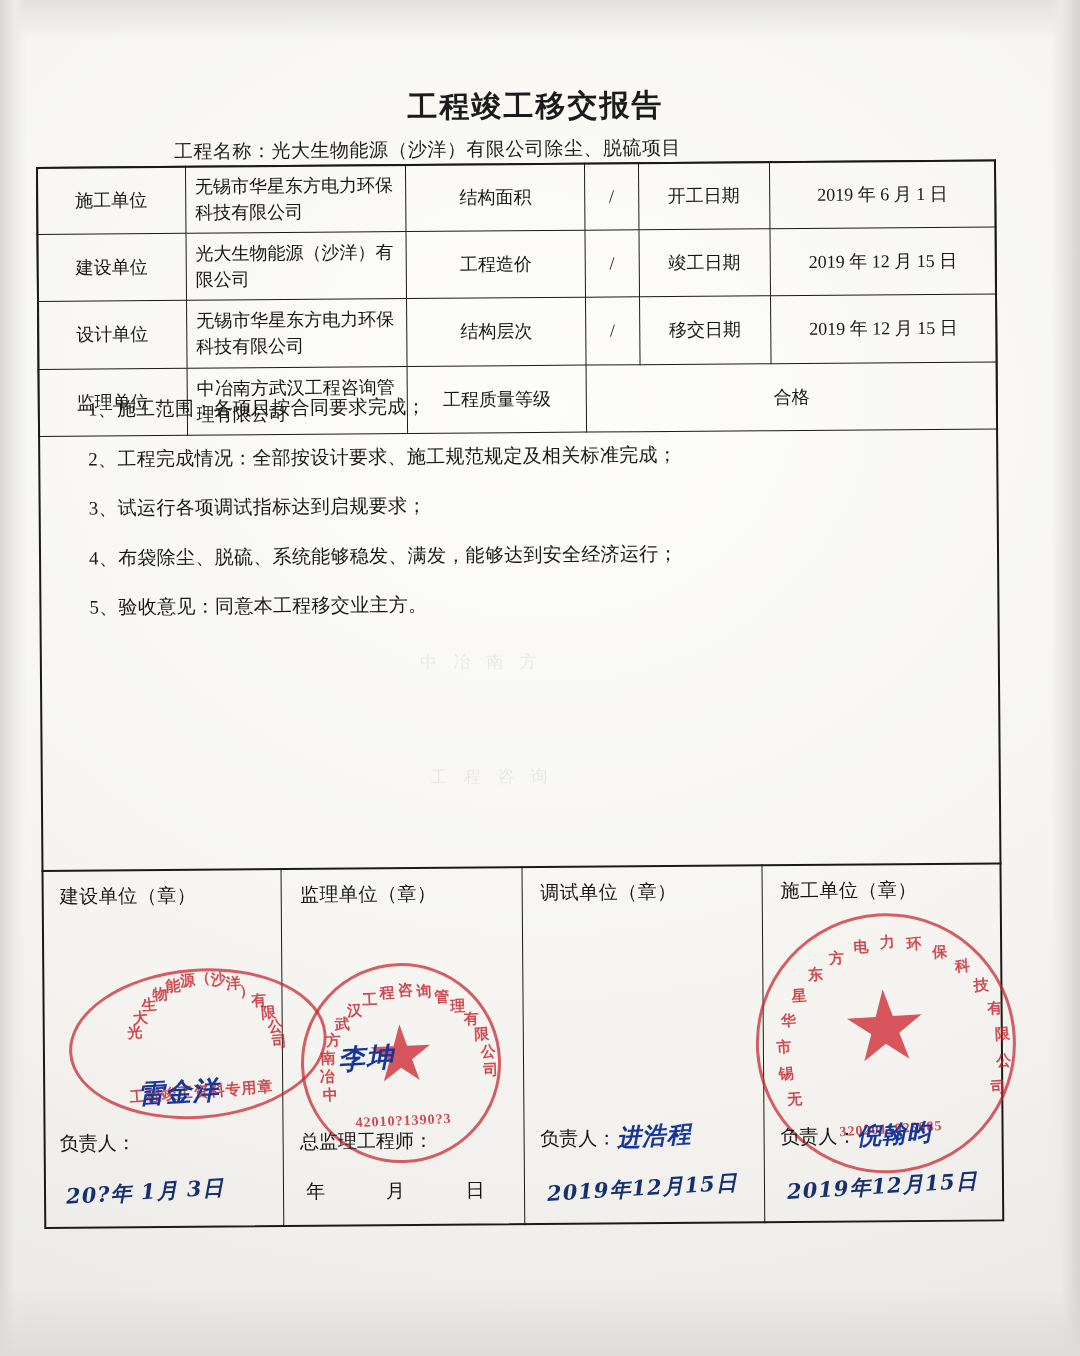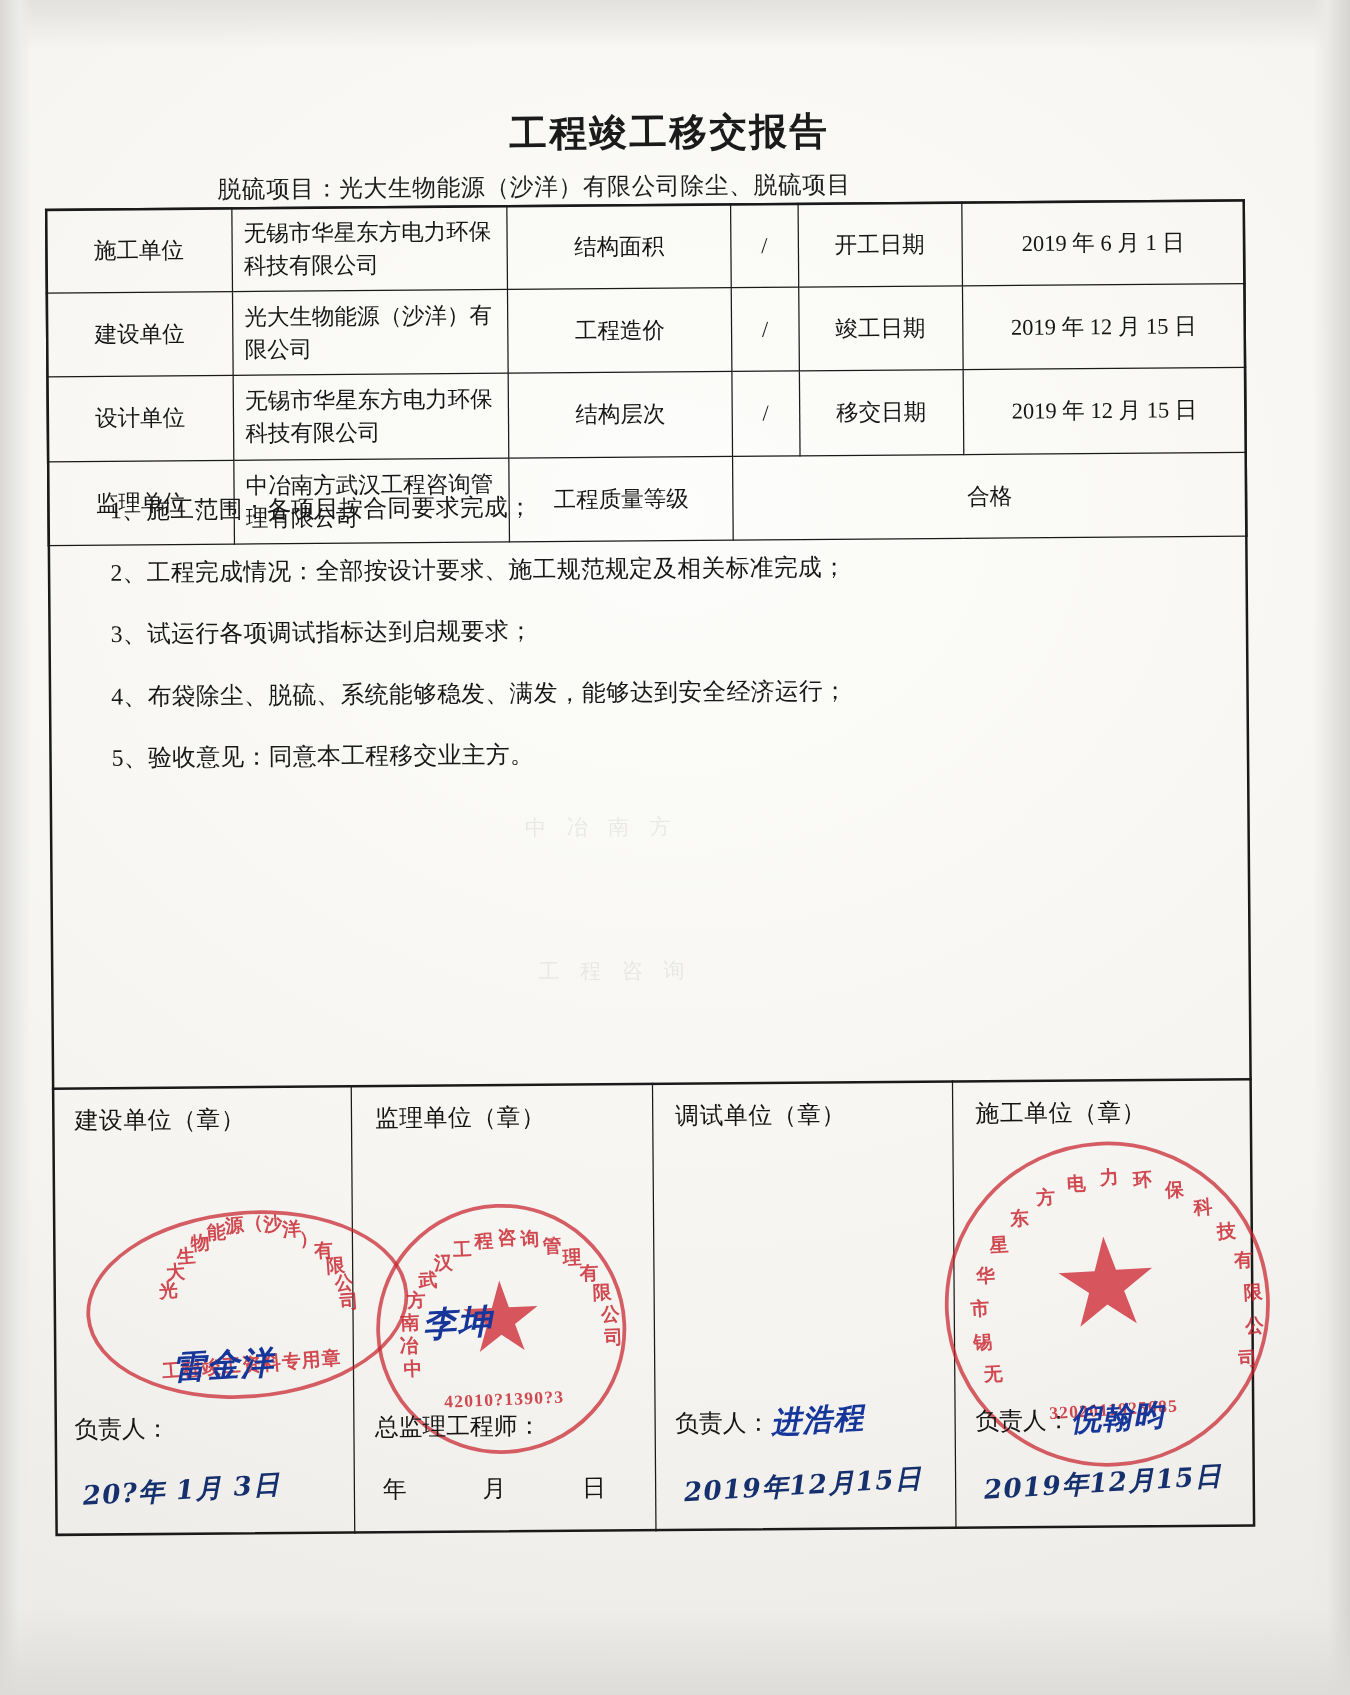--- a/index.html
+++ b/index.html
@@ -273,21 +273,21 @@
   <div id="paper-edge-left"></div>
   <div id="paper-edge-right"></div>
   <div id="paper-edge-bottom"></div>
 </div>
 
 <div id="doc">
 
   <div id="title">工程竣工移交报告</div>
 
   <div id="project-line">
-    <span class="label">脱硫项目：</span><span class="value">光大生物能源（沙洋）有限公司除尘、脱硫项目</span>
+    <span class="label">工程名称：</span><span class="value">光大生物能源（沙洋）有限公司除尘、脱硫项目</span>
   </div>
 
   <div id="frame"></div>
 
   <table class="info">
     <colgroup>
       <col style="width:125px">
       <col style="width:185px">
       <col style="width:150px">
       <col style="width:45px">

